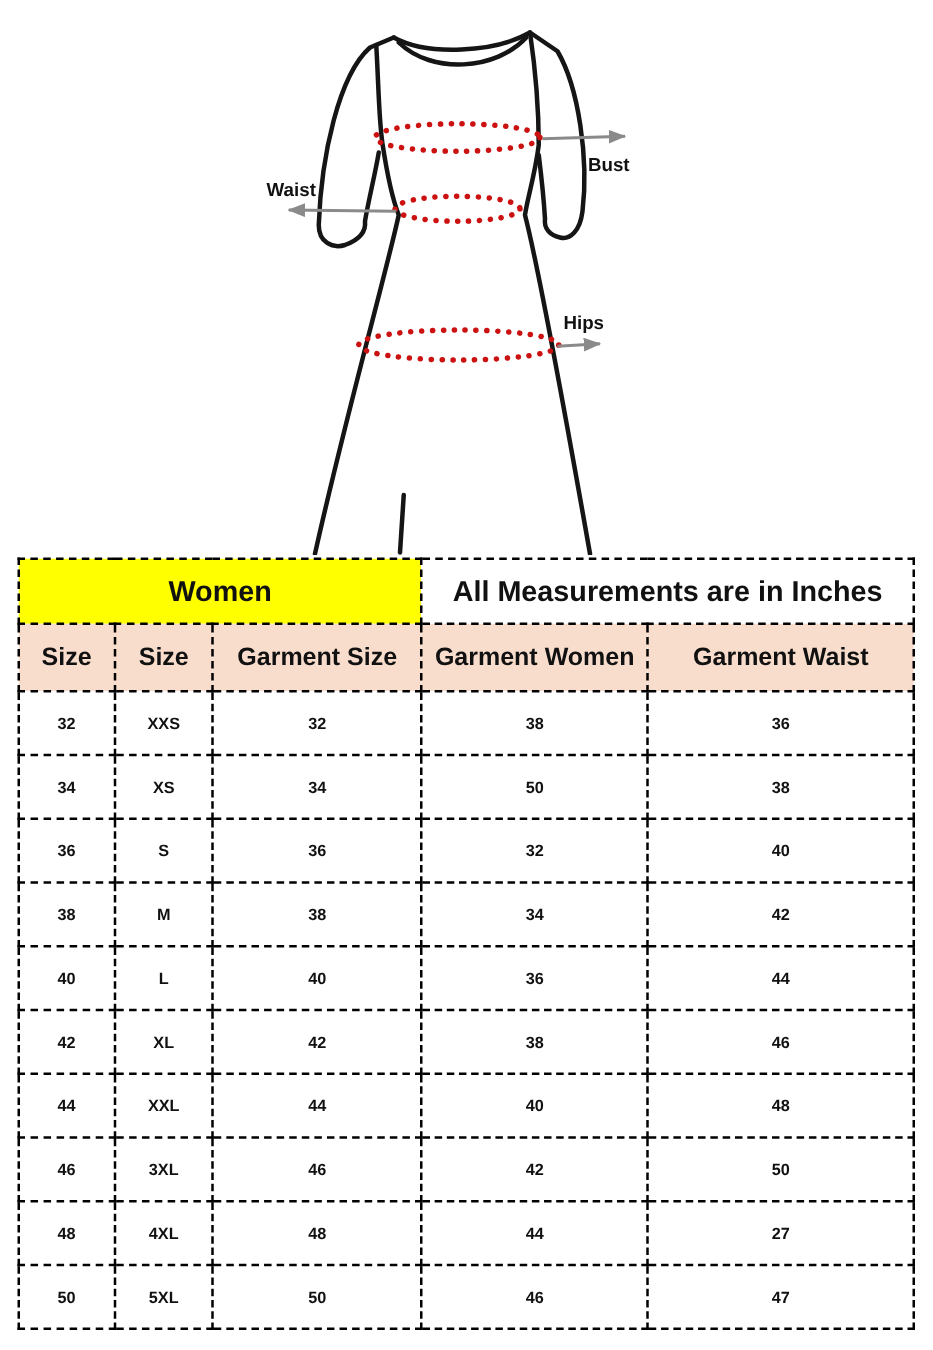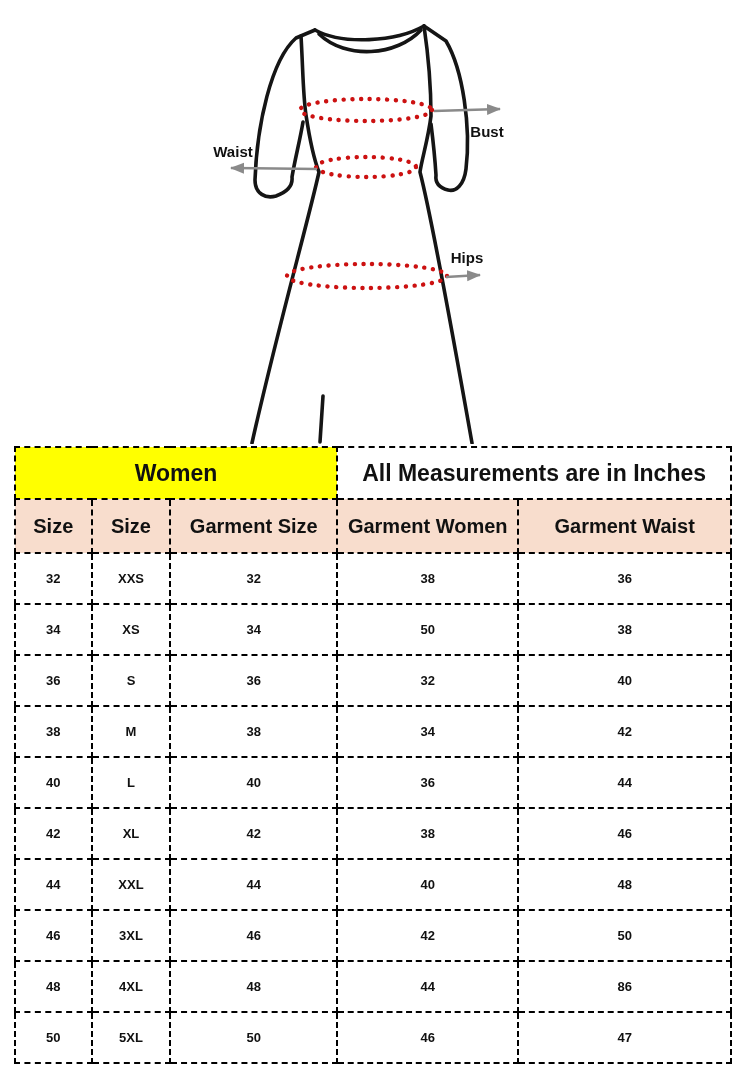--- a/index.html
+++ b/index.html
@@ -158,21 +158,21 @@
         <td>3XL</td>
         <td>46</td>
         <td>42</td>
         <td>50</td>
       </tr>
       <tr>
         <td>48</td>
         <td>4XL</td>
         <td>48</td>
         <td>44</td>
-        <td>86</td>
+        <td>27</td>
       </tr>
       <tr>
         <td>50</td>
         <td>5XL</td>
         <td>50</td>
         <td>46</td>
         <td>47</td>
       </tr>
     </tbody>
 </table>

